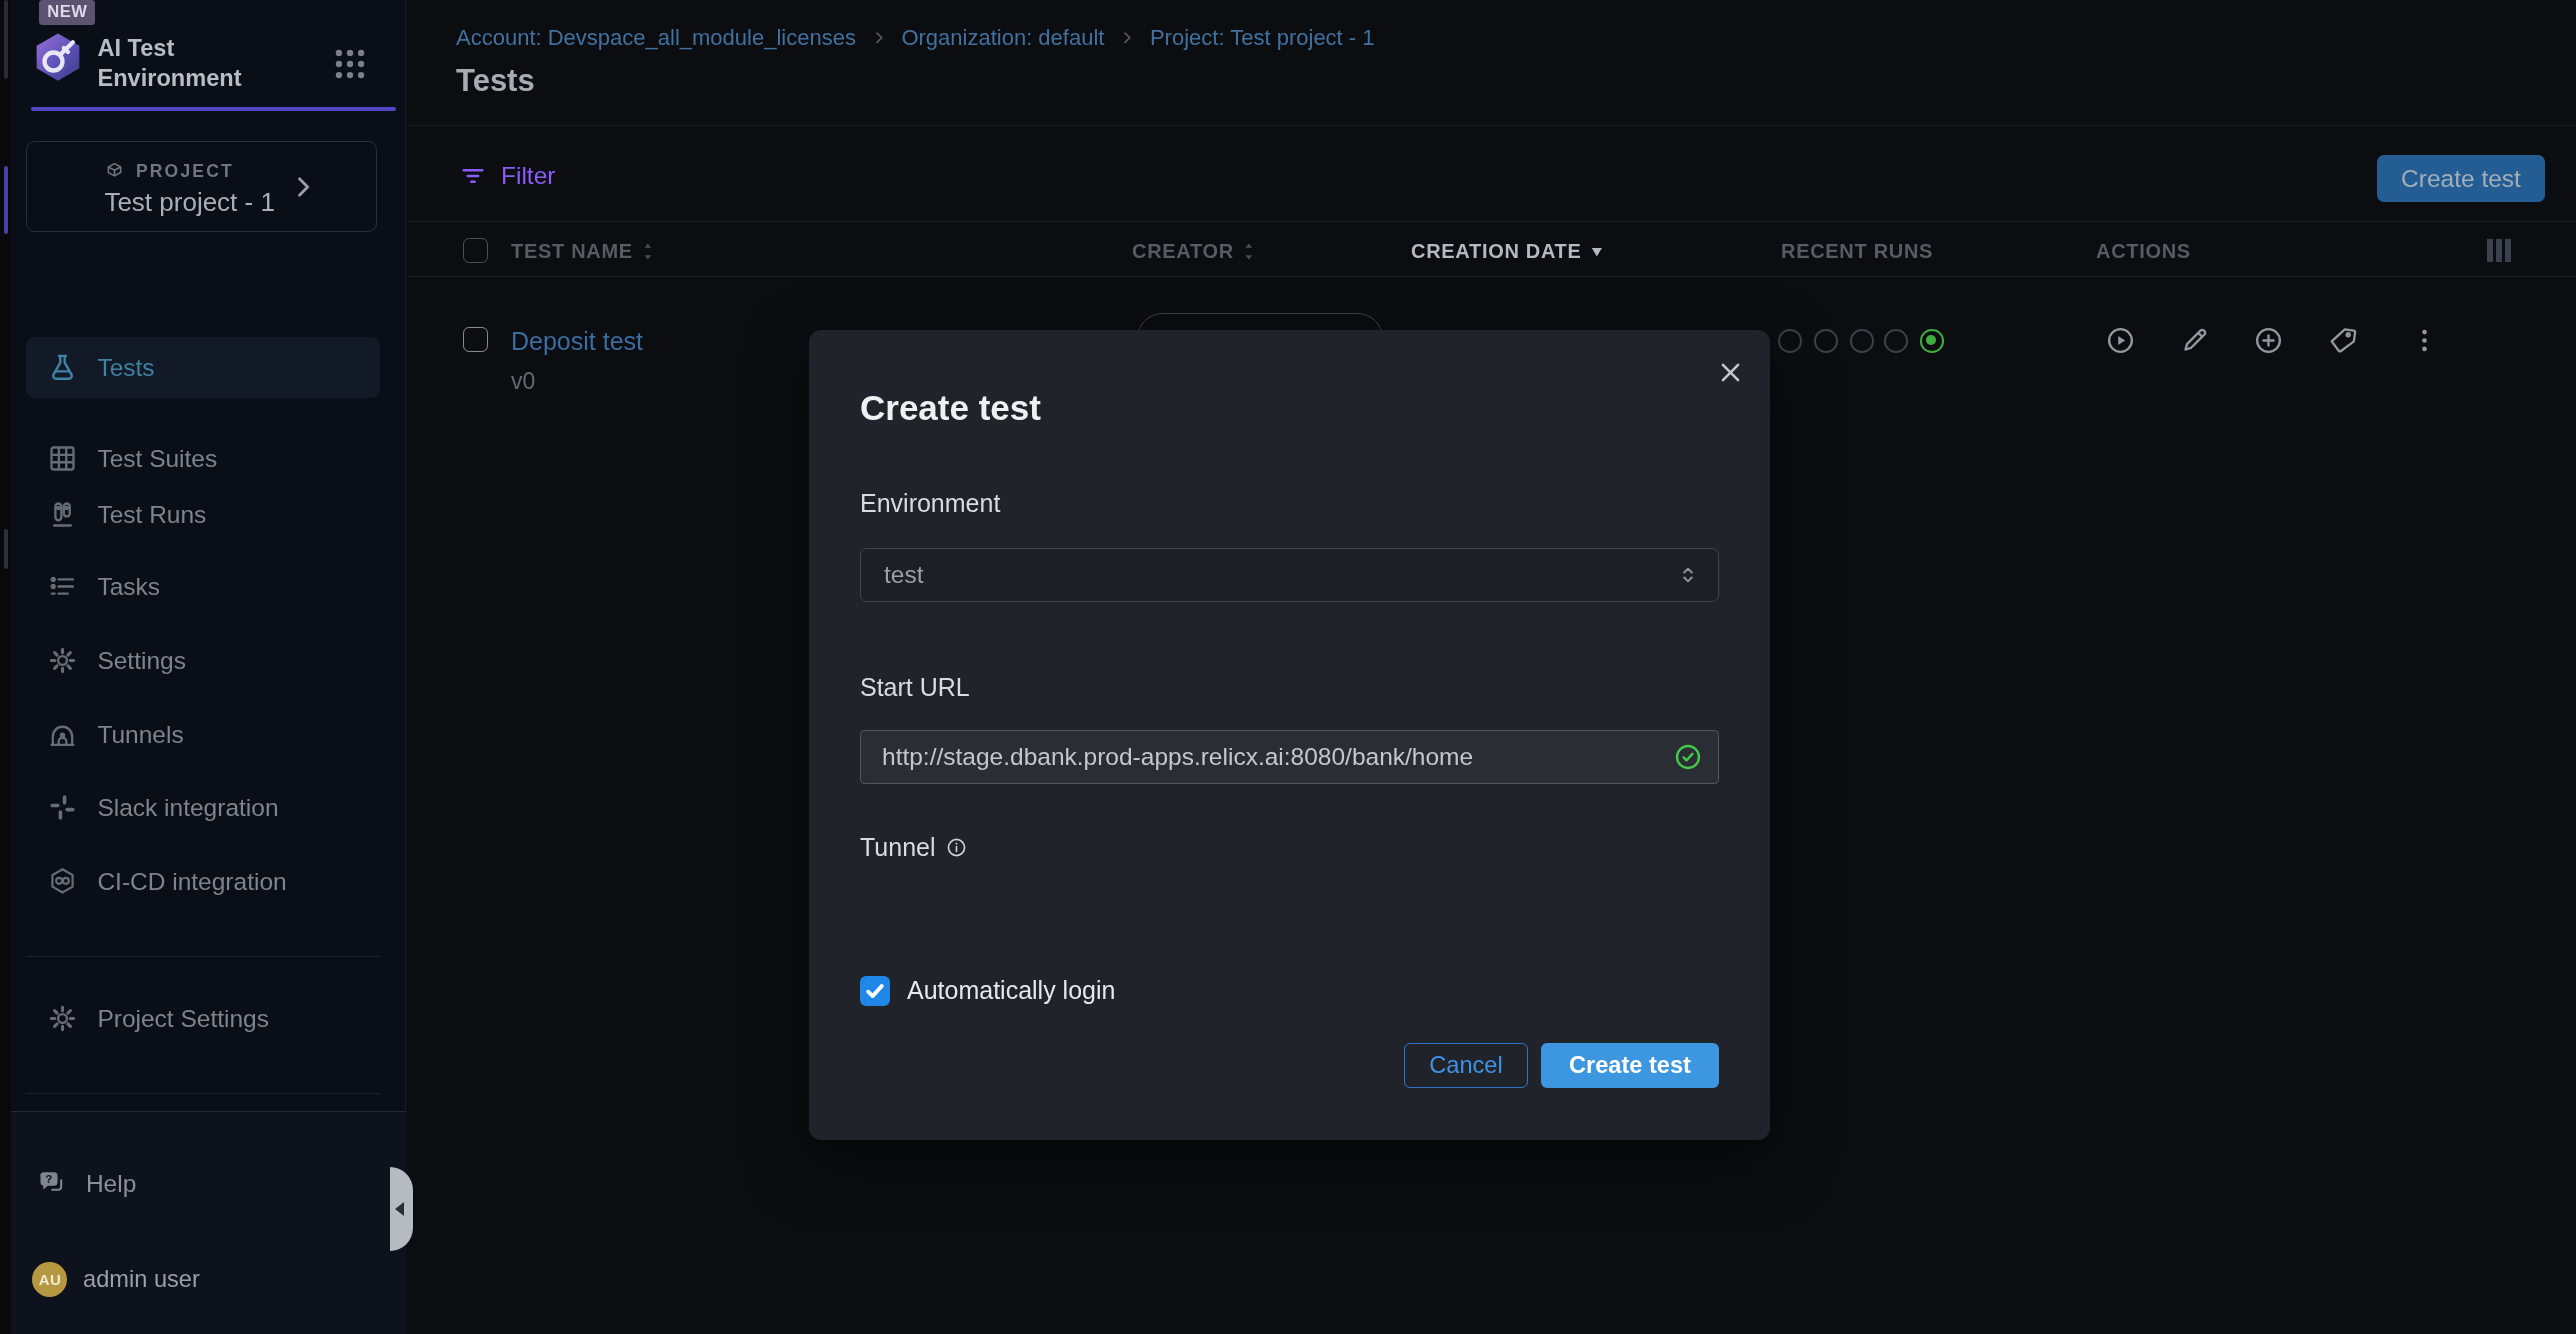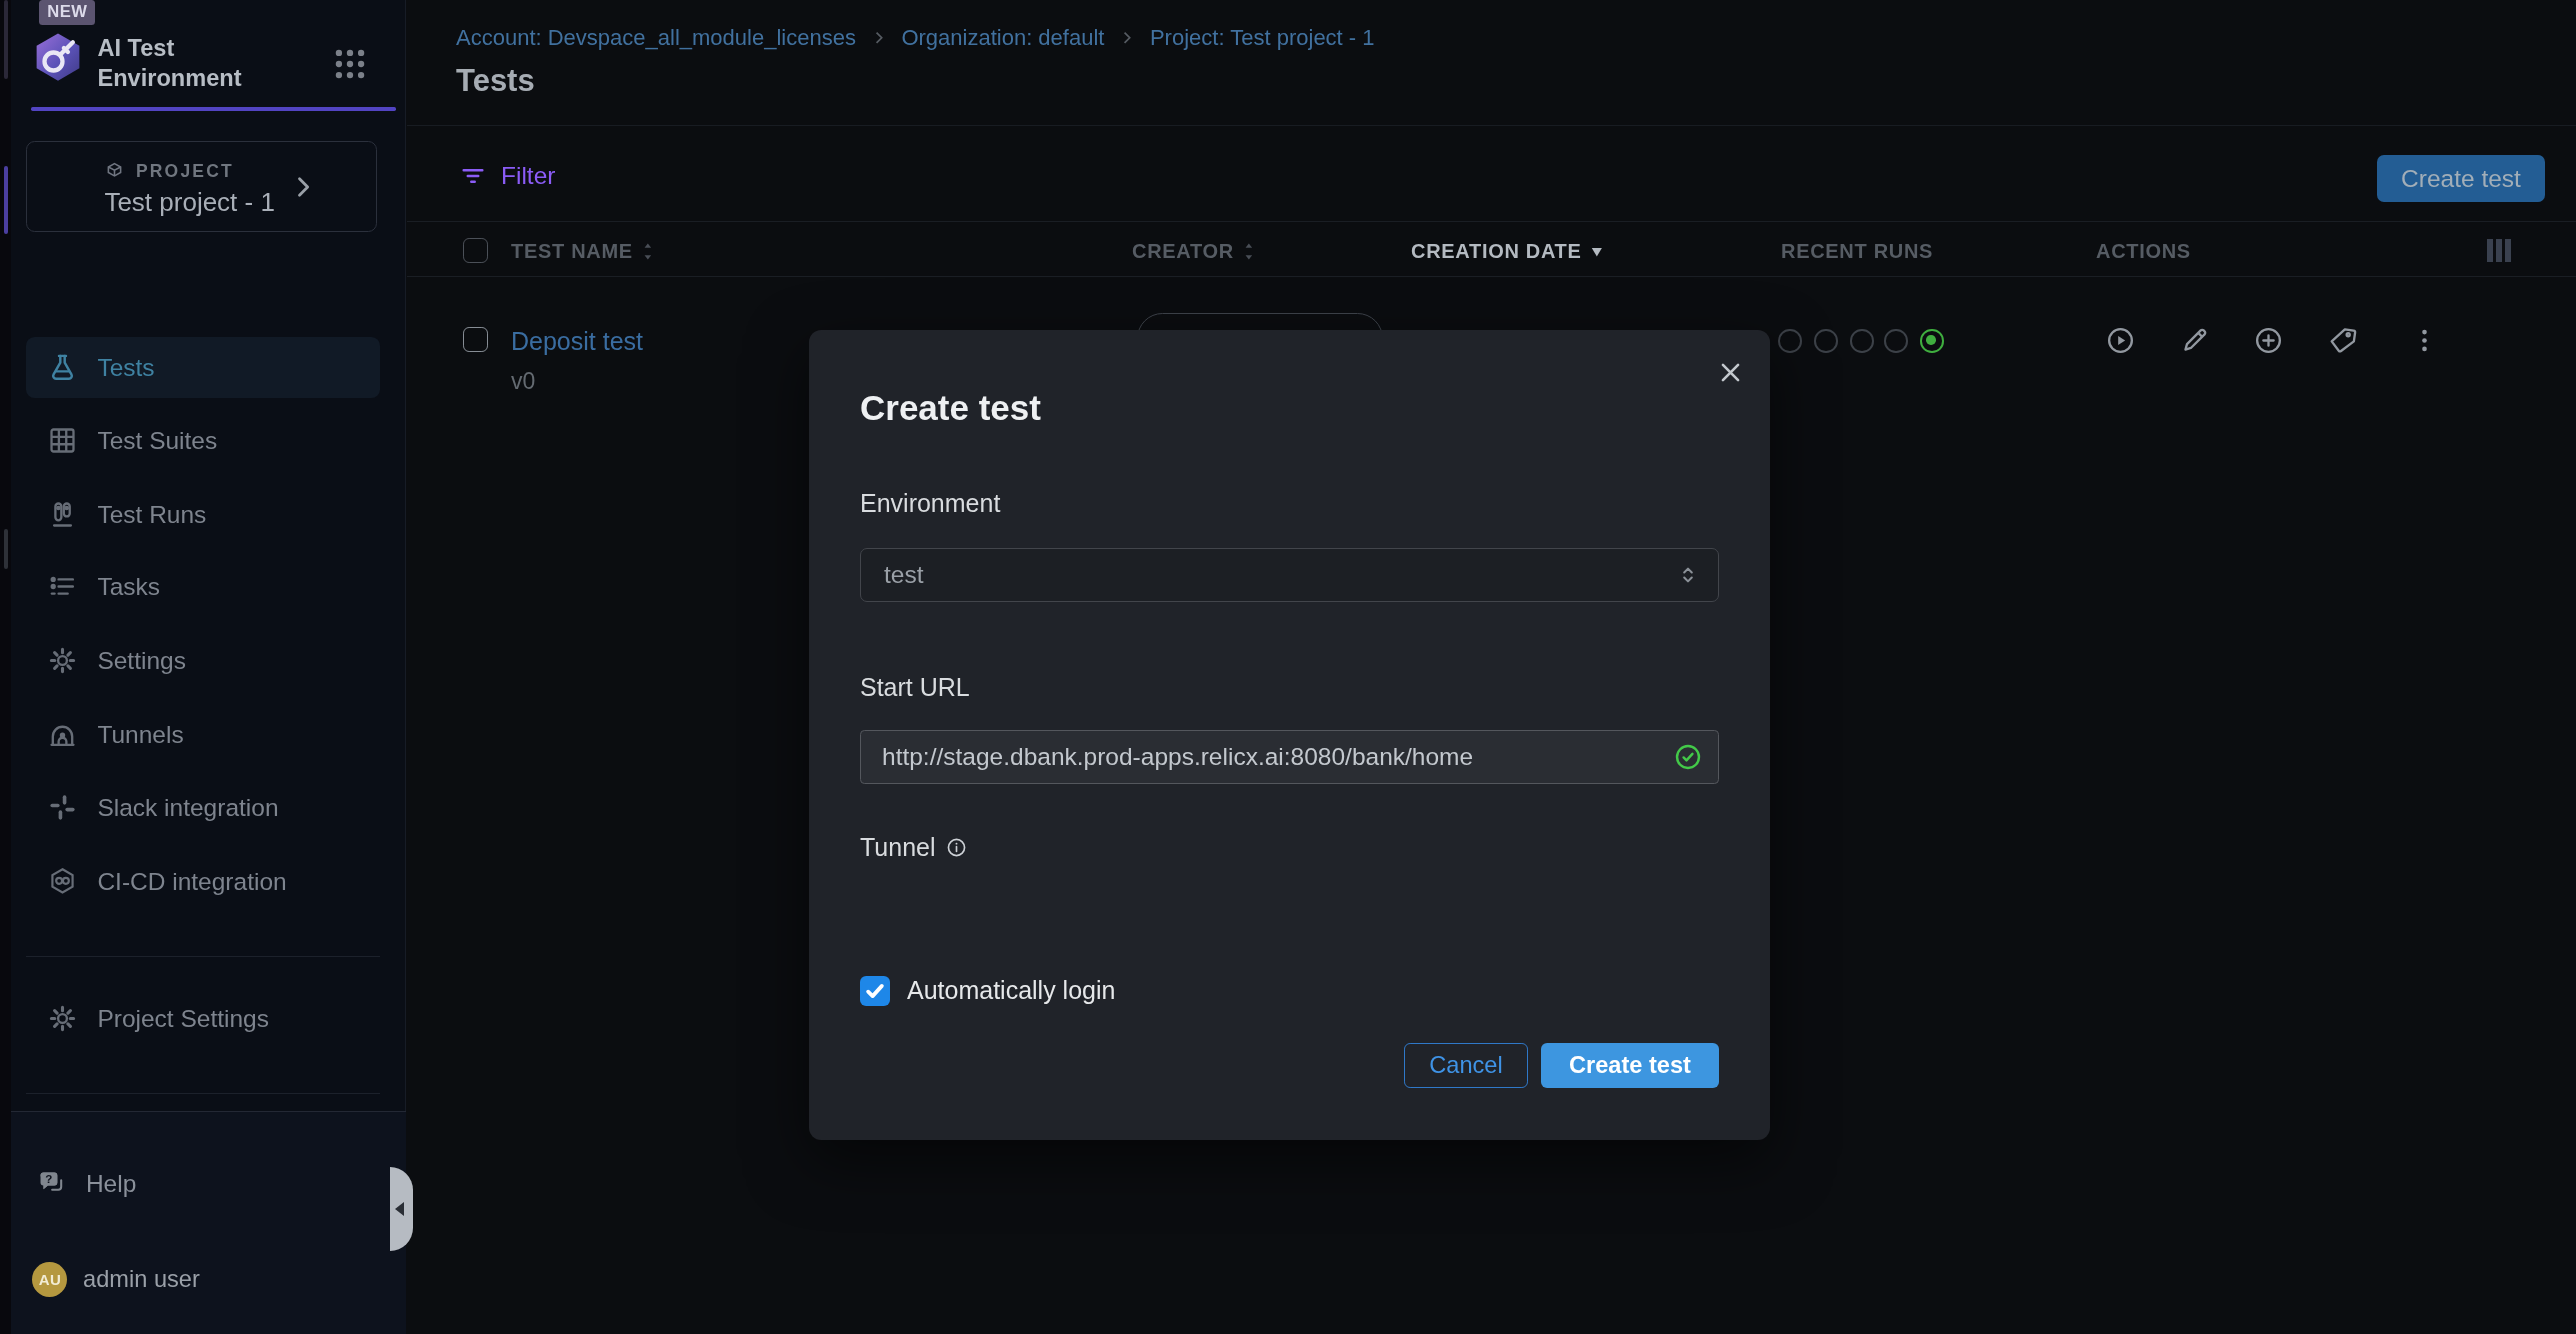--- a/index.html
+++ b/index.html
@@ -176,21 +176,21 @@
 
     <div class="nav-item active" style="top:337px;">
       <svg viewBox="0 0 24 24" fill="none" stroke="currentColor" stroke-width="1.9" stroke-linecap="round" stroke-linejoin="round">
         <path d="M9.3 3h5.4"></path>
           <path d="M10.3 3v5.2L5.1 17.4a2.2 2.2 0 0 0 2 3.3h9.8a2.2 2.2 0 0 0 2-3.3L13.7 8.2V3"></path>
           <path d="M7.5 15h9"></path>
       </svg>
       <span>Tests</span>
     </div>
 
-    <div class="nav-item" style="top:410px;">
+    <div class="nav-item" style="top:428px;">
       <svg viewBox="0 0 24 24" fill="none" stroke="currentColor" stroke-width="1.8">
         <rect x="3.5" y="3.5" width="17" height="17" rx="1.5"></rect>
           <path d="M3.5 9.2h17M3.5 14.9h17M9.2 3.5v17M14.9 3.5v17"></path>
       </svg>
       <span>Test Suites</span>
     </div>
 
     <div class="nav-item" style="top:484px;">
       <svg viewBox="0 0 24 24" fill="none" stroke="currentColor" stroke-width="1.8" stroke-linecap="round">
         <rect x="6.5" y="3.5" width="4.6" height="13" rx="2.3"></rect>

